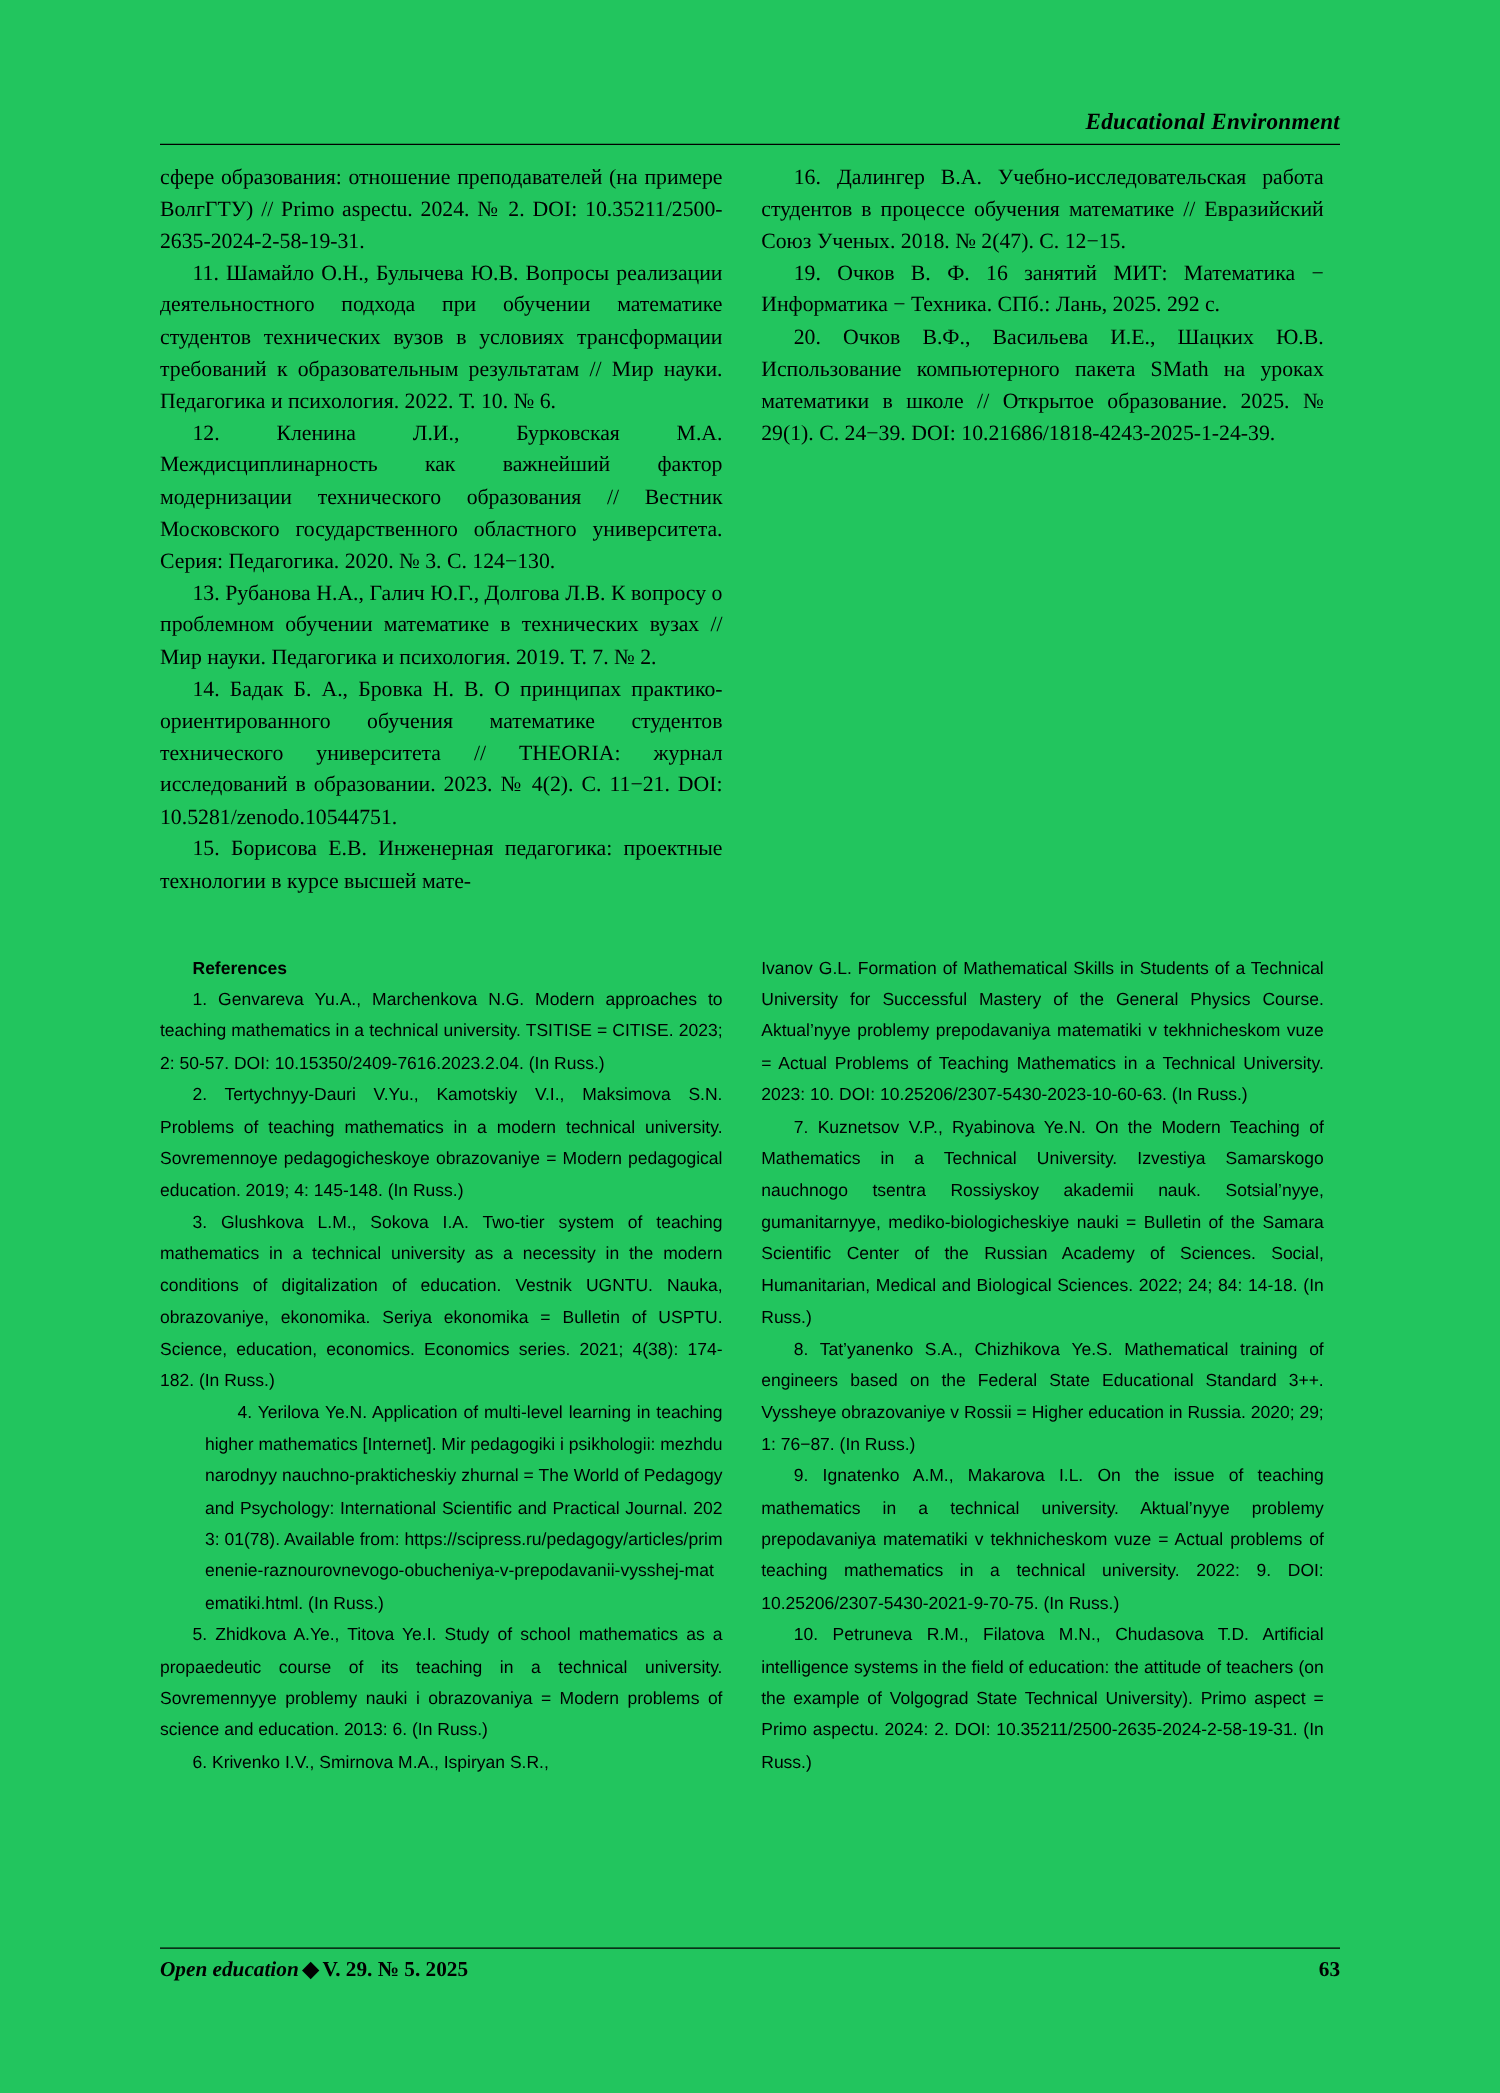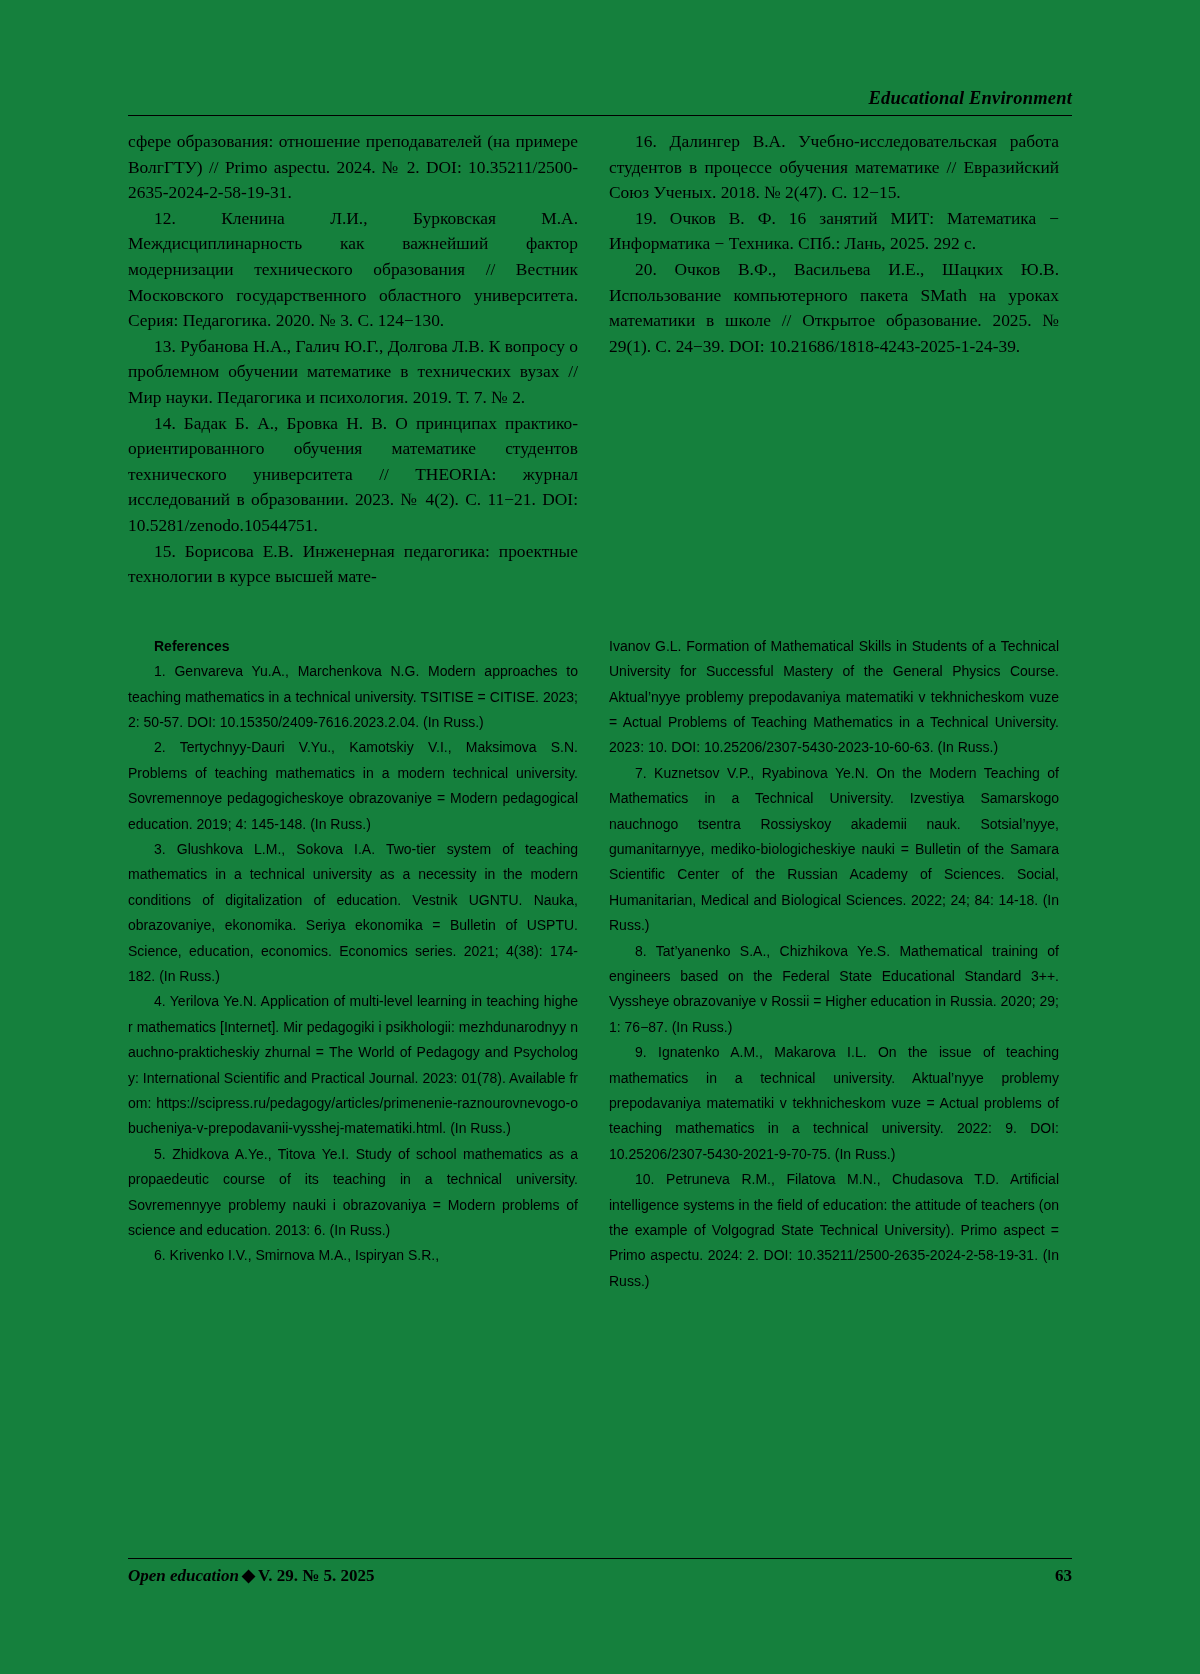--- a/index.html
+++ b/index.html
@@ -4,21 +4,21 @@
 <style>
   html, body {
     margin: 0;
     padding: 0;
     background: #ffffff;
   }
   .page {
     position: relative;
     width: 1200px;
     height: 1674px;
-    background: #15803d;
+    background: #22c55e;
     margin: 0 auto;
     box-sizing: border-box;
     font-family: "Liberation Serif", serif;
     color: #000000;
   }
   .content {
     position: absolute;
     left: 128px;
     top: 88px;
     width: 944px;
@@ -66,20 +66,21 @@
     font-family: "Liberation Sans", sans-serif;
     font-size: 14px;
     line-height: 25.4px;
     text-indent: 26px;
   }
   .en-col p.noindent {
     text-indent: 0;
   }
   .en-col p.url {
     word-break: break-all;
+    margin-left: 36px;
   }
   .refs-heading {
     font-family: "Liberation Sans", sans-serif;
     font-weight: bold;
     font-size: 16.8px;
     margin: 0 0 2px 0;
     text-indent: 0;
     text-align: left;
   }
   .gap-between-sections {
@@ -125,20 +126,21 @@
 <div class="page">
 
   <div class="content">
 
     <div class="runhead">Educational Environment</div>
     <div class="rule-top"></div>
 
     <div class="cols">
       <div class="col ru-col">
         <p class="noindent">сфере образования: отношение преподавателей (на примере ВолгГТУ) // Primo aspectu. 2024. № 2. DOI: 10.35211/2500-2635-2024-2-58-19-31.</p>
+        <p>11. Шамайло О.Н., Булычева Ю.В. Вопросы реализации деятельностного подхода при обучении математике студентов технических вузов в условиях трансформации требований к образовательным результатам // Мир науки. Педагогика и психология. 2022. Т. 10. № 6.</p>
         <p>12. Кленина Л.И., Бурковская М.А. Междисциплинарность как важнейший фактор модернизации технического образования // Вестник Московского государственного областного университета. Серия: Педагогика. 2020. № 3. С. 124−130.</p>
         <p>13. Рубанова Н.А., Галич Ю.Г., Долгова Л.В. К вопросу о проблемном обучении математике в технических вузах // Мир науки. Педагогика и психология. 2019. Т. 7. № 2.</p>
         <p>14. Бадак Б. А., Бровка Н. В. О принципах практико-ориентированного обучения математике студентов технического университета // THEORIA: журнал исследований в образовании. 2023. № 4(2). С. 11−21. DOI: 10.5281/zenodo.10544751.</p>
         <p>15. Борисова Е.В. Инженерная педагогика: проектные технологии в курсе высшей мате-</p>
       </div>
       <div class="col ru-col">
         <p>16. Далингер В.А. Учебно-исследовательская работа студентов в процессе обучения математике // Евразийский Союз Ученых. 2018. № 2(47). С. 12−15.</p>
         <p>19. Очков В. Ф. 16 занятий МИТ: Математика − Информатика − Техника. СПб.: Лань, 2025. 292 с.</p>
         <p>20. Очков В.Ф., Васильева И.Е., Шацких Ю.В. Использование компьютерного пакета SMath на уроках математики в школе // Открытое образование. 2025. № 29(1). С. 24−39. DOI: 10.21686/1818-4243-2025-1-24-39.</p>
       </div>

